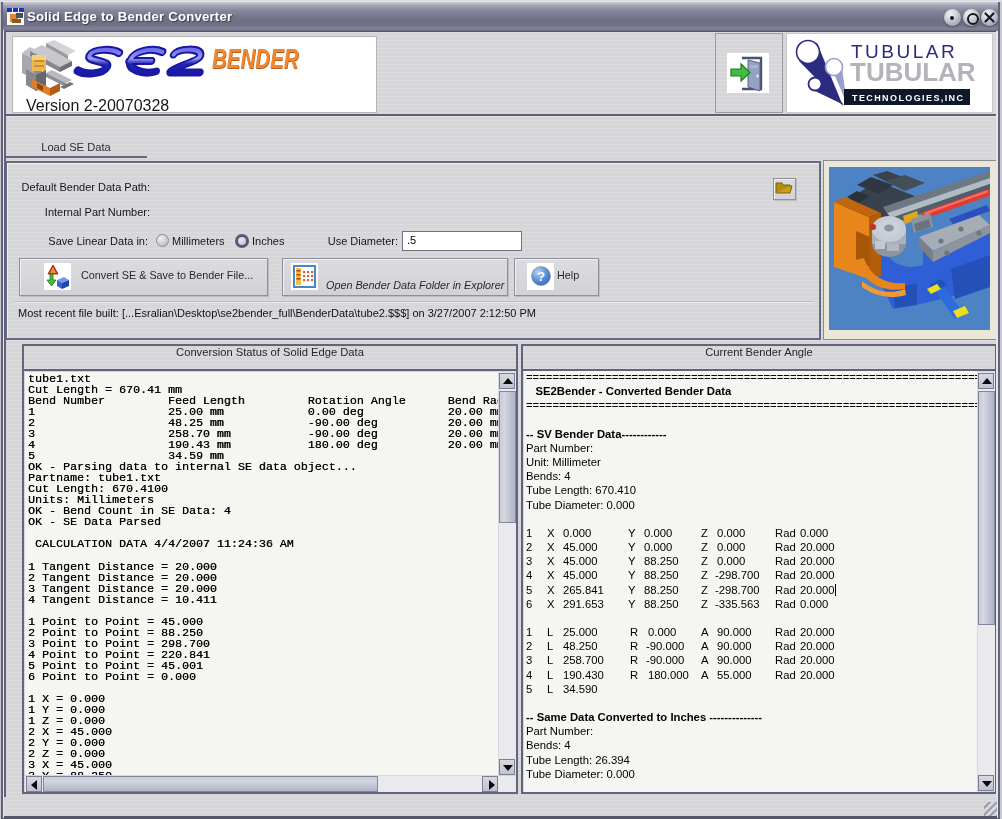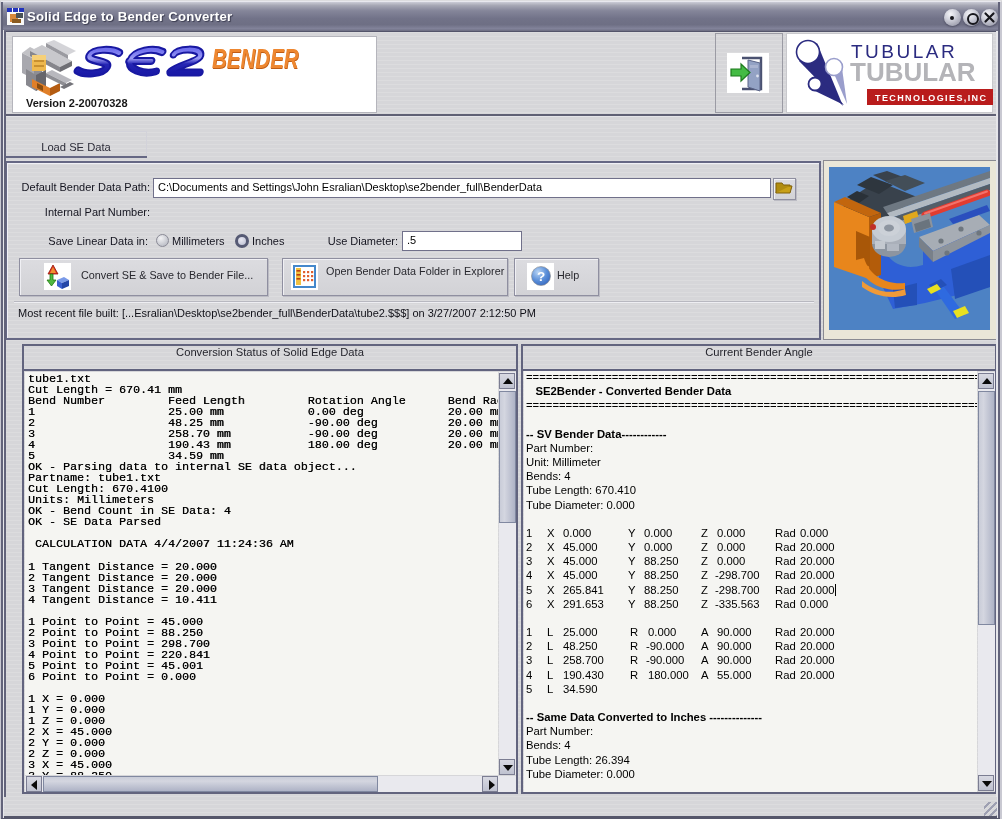--- a/index.html
+++ b/index.html
@@ -13,26 +13,26 @@
  text-shadow:1px 1px 1px #3a3b4e;letter-spacing:0.2px;}
 .wbtn{position:absolute;top:7px;width:17px;height:17px;border-radius:50%;
  background:radial-gradient(circle at 38% 30%,#f4f4f8 0%,#d2d3dd 35%,#a9aab8 70%,#8e8fa0 100%);
  box-shadow:0 1px 2px rgba(40,40,60,.5);}
 #header-line{position:absolute;left:0px;top:114px;width:1002px;height:2px;background:#5f6074;}
 #header-line2{position:absolute;left:0px;top:116px;width:1002px;height:1px;background:#e4e4e8;}
 #logobox{position:absolute;left:12px;top:36px;width:363px;height:75px;background:#ffffff;border:1px solid #b5b5bc;}
 #bender-txt{position:absolute;left:212px;top:44px;font-size:27px;font-weight:bold;font-style:italic;transform:scaleX(0.76);transform-origin:left top;
  color:#ee8730;letter-spacing:0px;text-shadow:0.6px 0.6px 0 #c05c14;}
 #subtitle{position:absolute;left:104px;top:76px;font-size:13.8px;font-weight:bold;color:#4848d4;letter-spacing:0.2px;}
-#version{position:absolute;left:26px;top:97px;font-size:11px;color:#181818;font-weight:bold;}
+#version{position:absolute;left:26px;top:97px;font-size:16px;color:#181818;}
 #exitbox{position:absolute;left:715px;top:33px;width:66px;height:78px;border:1px solid #9b9ba4;}
 #attbox{position:absolute;left:786px;top:33px;width:205px;height:78px;background:#ffffff;border:1px solid #c8c8cc;}
 #adv-txt{position:absolute;left:64px;top:7px;font-size:19px;color:#2b2b80;letter-spacing:2.5px;}
 #tub-txt{position:absolute;left:63px;top:23px;font-size:26px;font-weight:bold;color:#b4b4b8;letter-spacing:0px;}
-#tec-bar{position:absolute;left:80px;top:55px;width:126px;height:16px;background:#b91c1c;}
+#tec-bar{position:absolute;left:57px;top:55px;width:126px;height:16px;background:#0f172a;}
 #tec-txt{position:absolute;left:8px;top:3.5px;font-size:9px;font-weight:bold;color:#ffffff;letter-spacing:1.4px;}
 
 #tab1{position:absolute;left:5px;top:131px;width:140px;height:25px;border:1px solid #d2d2da;border-bottom:none;}
 #tabline{position:absolute;left:4px;top:156px;width:143px;height:2px;background:#666884;}
 #tab1 span{position:absolute;left:0;right:0;top:9px;text-align:center;font-size:11.2px;color:#2c2c38;}
 #tab2{position:absolute;left:145px;top:125px;width:159px;height:35px;background:#d3d5df;
  border:2px solid #61637e;border-bottom:none;box-shadow:inset 1px 1px 0 #eceff5;}
 #tab2 span{position:absolute;left:0;right:0;top:10px;text-align:center;font-size:11.3px;color:#101018;}
 
 #content{position:absolute;left:5px;top:161px;width:812px;height:175px;
@@ -173,23 +173,20 @@
   <div id="header-line"></div>
   <div id="header-line2"></div>
 
   <div id="tab1">
       <span>Load SE Data</span>
     </div>
   <div id="tabline"></div>
   <div id="content"></div>
 
   <div class="lbl" style="left:0px;top:181px;width:150px;">Default Bender Data Path:</div>
-  <div class="fld" style="left:153px;top:178px;width:616px;height:18px;">
-      <span>C:\Documents and Settings\John Esralian\Desktop\se2bender_full\BenderData</span>
-    </div>
   <div class="btn" id="folderbtn" style="left:773px;top:178px;width:21px;height:20px;">
       <svg width="19" height="16" viewBox="0 0 19 16" style="position:absolute;left:1px;top:1px;">
     <polygon points="1,13 3,6 17,6 15,13" fill="#c8a018" stroke="#806008" stroke-width="1"></polygon>
     <path d="M1,13 L1,3 L7,3 L8.5,5 L15,5 L15,6" fill="#b08c10" stroke="#806008" stroke-width="1"></path>
   </svg>
     </div>
   <div class="lbl" style="left:0px;top:206px;width:150px;">Internal Part Number:</div>
   <div class="lbl" style="left:0px;top:235px;width:148px;">Save Linear Data in:</div>
   <div id="radio1" class="abs" style="left:156px;top:234px;width:13px;height:13px;border-radius:50%;border:1px solid #8a8a96;background:radial-gradient(circle at 35% 30%,#f2f2f4,#c2c4cc 70%,#a8aab4);box-sizing:border-box;"></div>
   <div class="lbl" style="left:172px;top:235px;text-align:left;">Millimeters</div>
@@ -225,21 +222,21 @@
             <rect x="15" y="7" width="2.2" height="2.2"></rect>
             <rect x="19" y="7" width="2.2" height="2.2"></rect>
         <rect x="11" y="11" width="2.2" height="2.2"></rect>
             <rect x="15" y="11" width="2.2" height="2.2"></rect>
             <rect x="19" y="11" width="2.2" height="2.2"></rect>
         <rect x="11" y="15" width="2.2" height="2.2"></rect>
             <rect x="15" y="15" width="2.2" height="2.2"></rect>
             <rect x="19" y="15" width="2.2" height="2.2"></rect>
       </g>
     </svg></div>
-    <div class="btxt" style="left:43px;top:6px;">Open Bender Data Folder in Explorer</div>
+    <div class="btxt" style="left:43px;top:20px;font-style:italic;">Open Bender Data Folder in Explorer</div>
   </div>
   <div class="btn" style="left:514px;top:258px;width:83px;height:36px;">
     <div class="iconbox" style="left:12px;top:4px;width:27px;height:27px;"></div>
     <div id="helpicon" class="abs" style="left:16px;top:7px;width:20px;height:20px;"><svg width="20" height="20" viewBox="0 0 20 20">
       <defs>
             <radialGradient id="hg" cx="0.35" cy="0.3" r="0.9">
               <stop offset="0" stop-color="#b8d4f4"></stop>
               <stop offset="0.5" stop-color="#5a8ed8"></stop>
               <stop offset="1" stop-color="#2a5cb8"></stop>
             </radialGradient>

